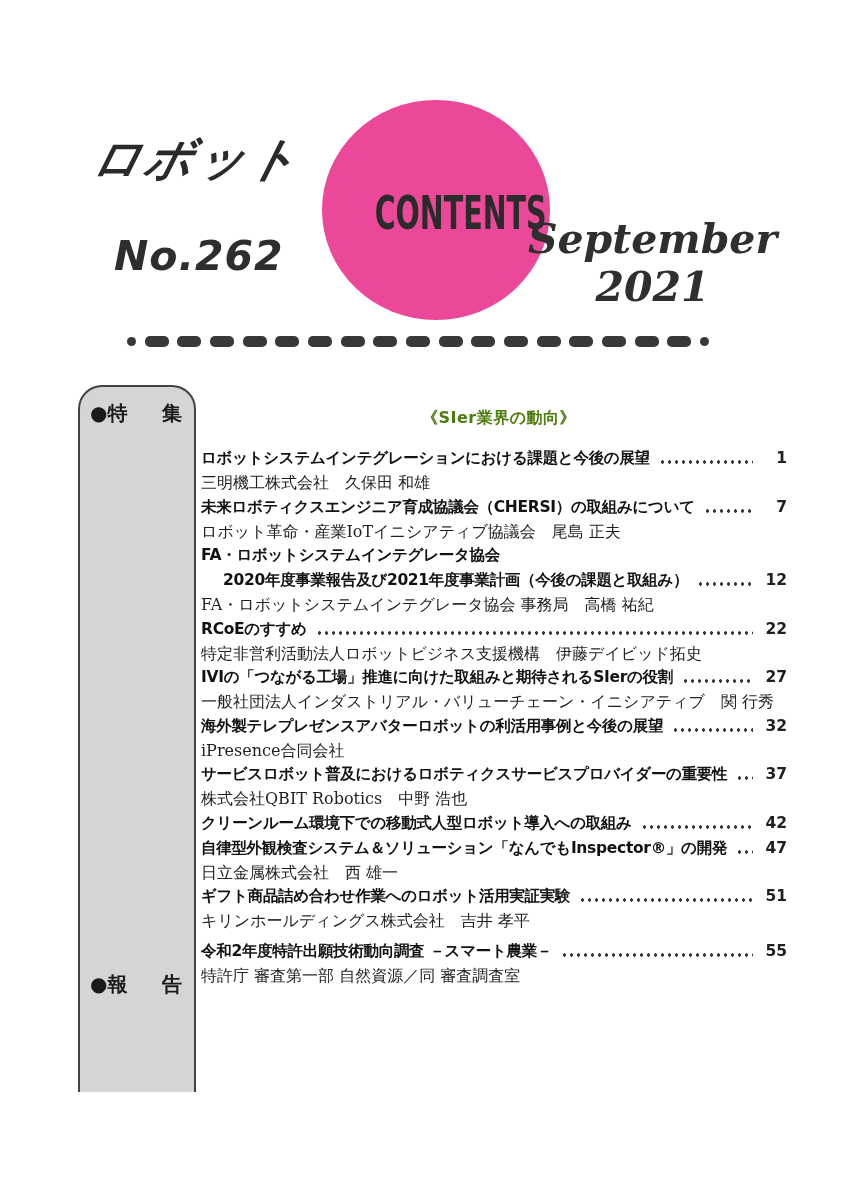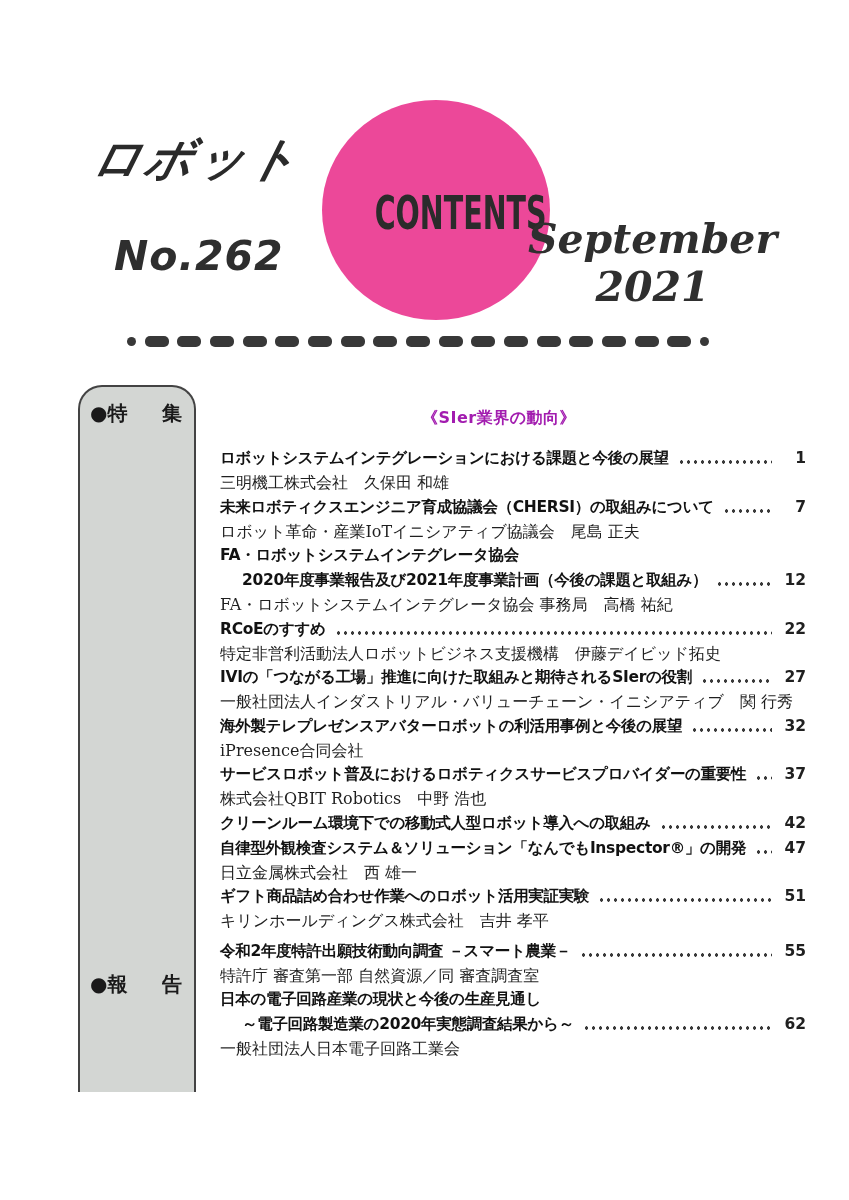--- a/index.html
+++ b/index.html
@@ -63,25 +63,25 @@
     position:absolute;left:10px;right:12px;
     display:flex;justify-content:space-between;
     font-size:20px;font-weight:bold;color:#1a1a1a;
     white-space:nowrap;
   }
   .rail-tab.feature{top:13px;}
   .rail-tab.report{top:584px;}
   
   .toc-heading{
     position:absolute;left:216px;top:408px;width:566px;
-    text-align:center;font-size:16px;font-weight:bold;color:#a21caf;
+    text-align:center;font-size:16px;font-weight:bold;color:#4d7c0f;
     letter-spacing:0.5px;white-space:nowrap;
   }
   .toc{
-    position:absolute;left:220px;top:446px;width:586px;
+    position:absolute;left:201px;top:446px;width:586px;
   }
   .toc-section.report{margin-top:6px;}
   .entry{margin:0;}
   .tline{
     display:flex;align-items:stretch;
     line-height:25px;height:25px;
     white-space:nowrap;
   }
   .tline .t-text{
     font-size:15.5px;font-weight:bold;color:#121212;
@@ -246,27 +246,16 @@
       </div>
     <div class="toc-section report">
         <div class="entry">
           <div class="tline">
             <span class="t-text">令和2年度特許出願技術動向調査 －スマート農業－</span>
             <span class="leader"></span>
             <span class="page-no">55</span>
           </div>
           <div class="author">特許庁 審査第一部 自然資源／同 審査調査室</div>
         </div>
-        <div class="entry">
-          <div class="tline">
-            <span class="t-text">日本の電子回路産業の現状と今後の生産見通し</span>
-          </div>
-          <div class="tline indent">
-            <span class="t-text">～電子回路製造業の2020年実態調査結果から～</span>
-            <span class="leader"></span>
-            <span class="page-no">62</span>
-          </div>
-          <div class="author">一般社団法人日本電子回路工業会</div>
-        </div>
       </div>
   </div>
 
 </div>
 
 </body></html>

